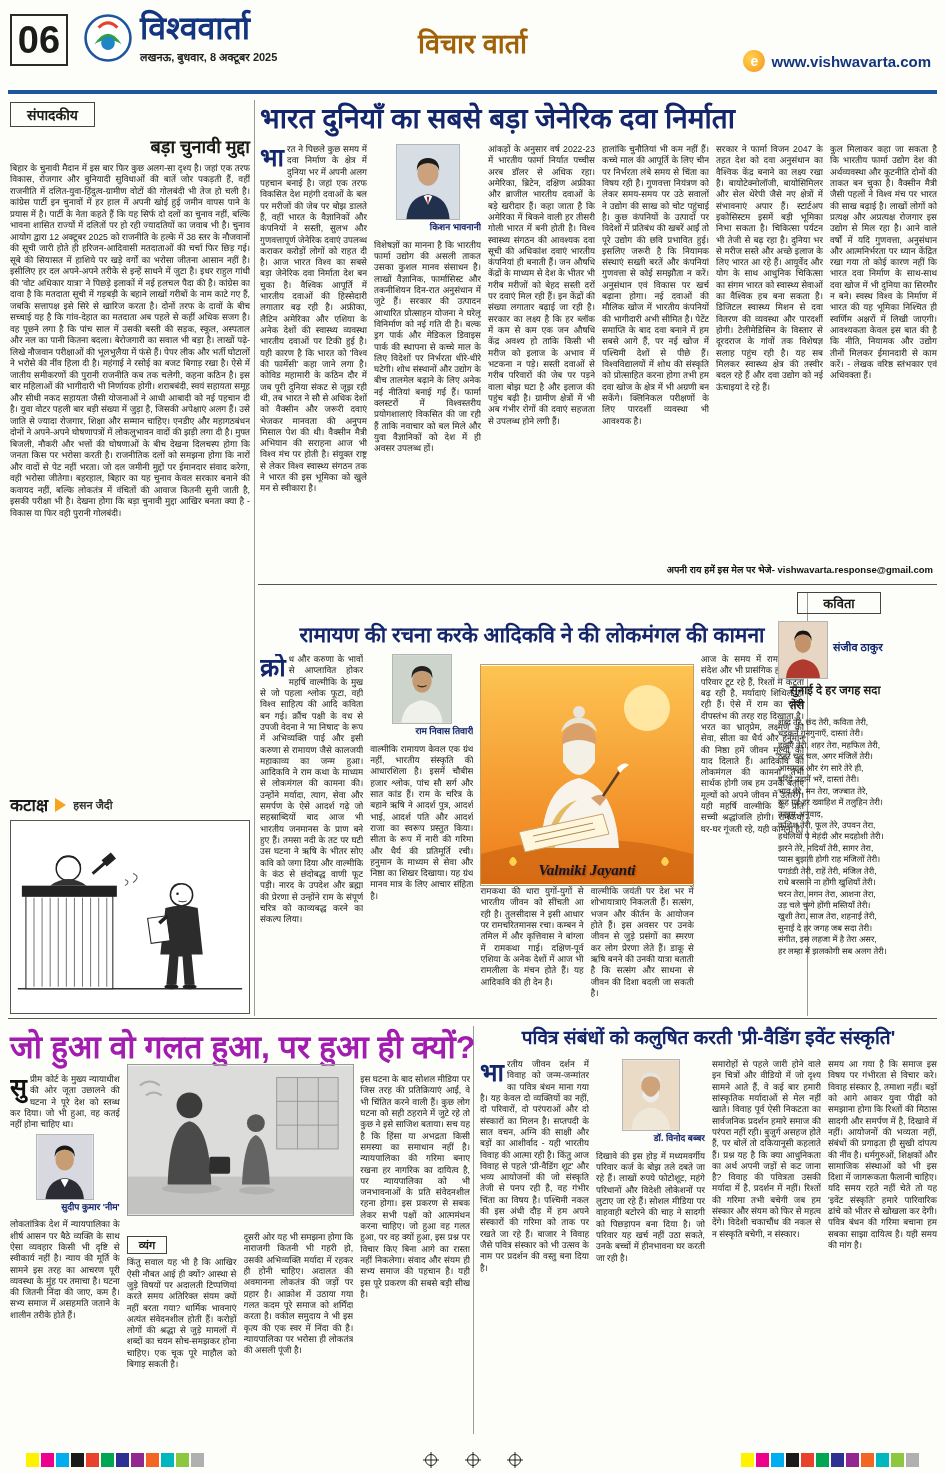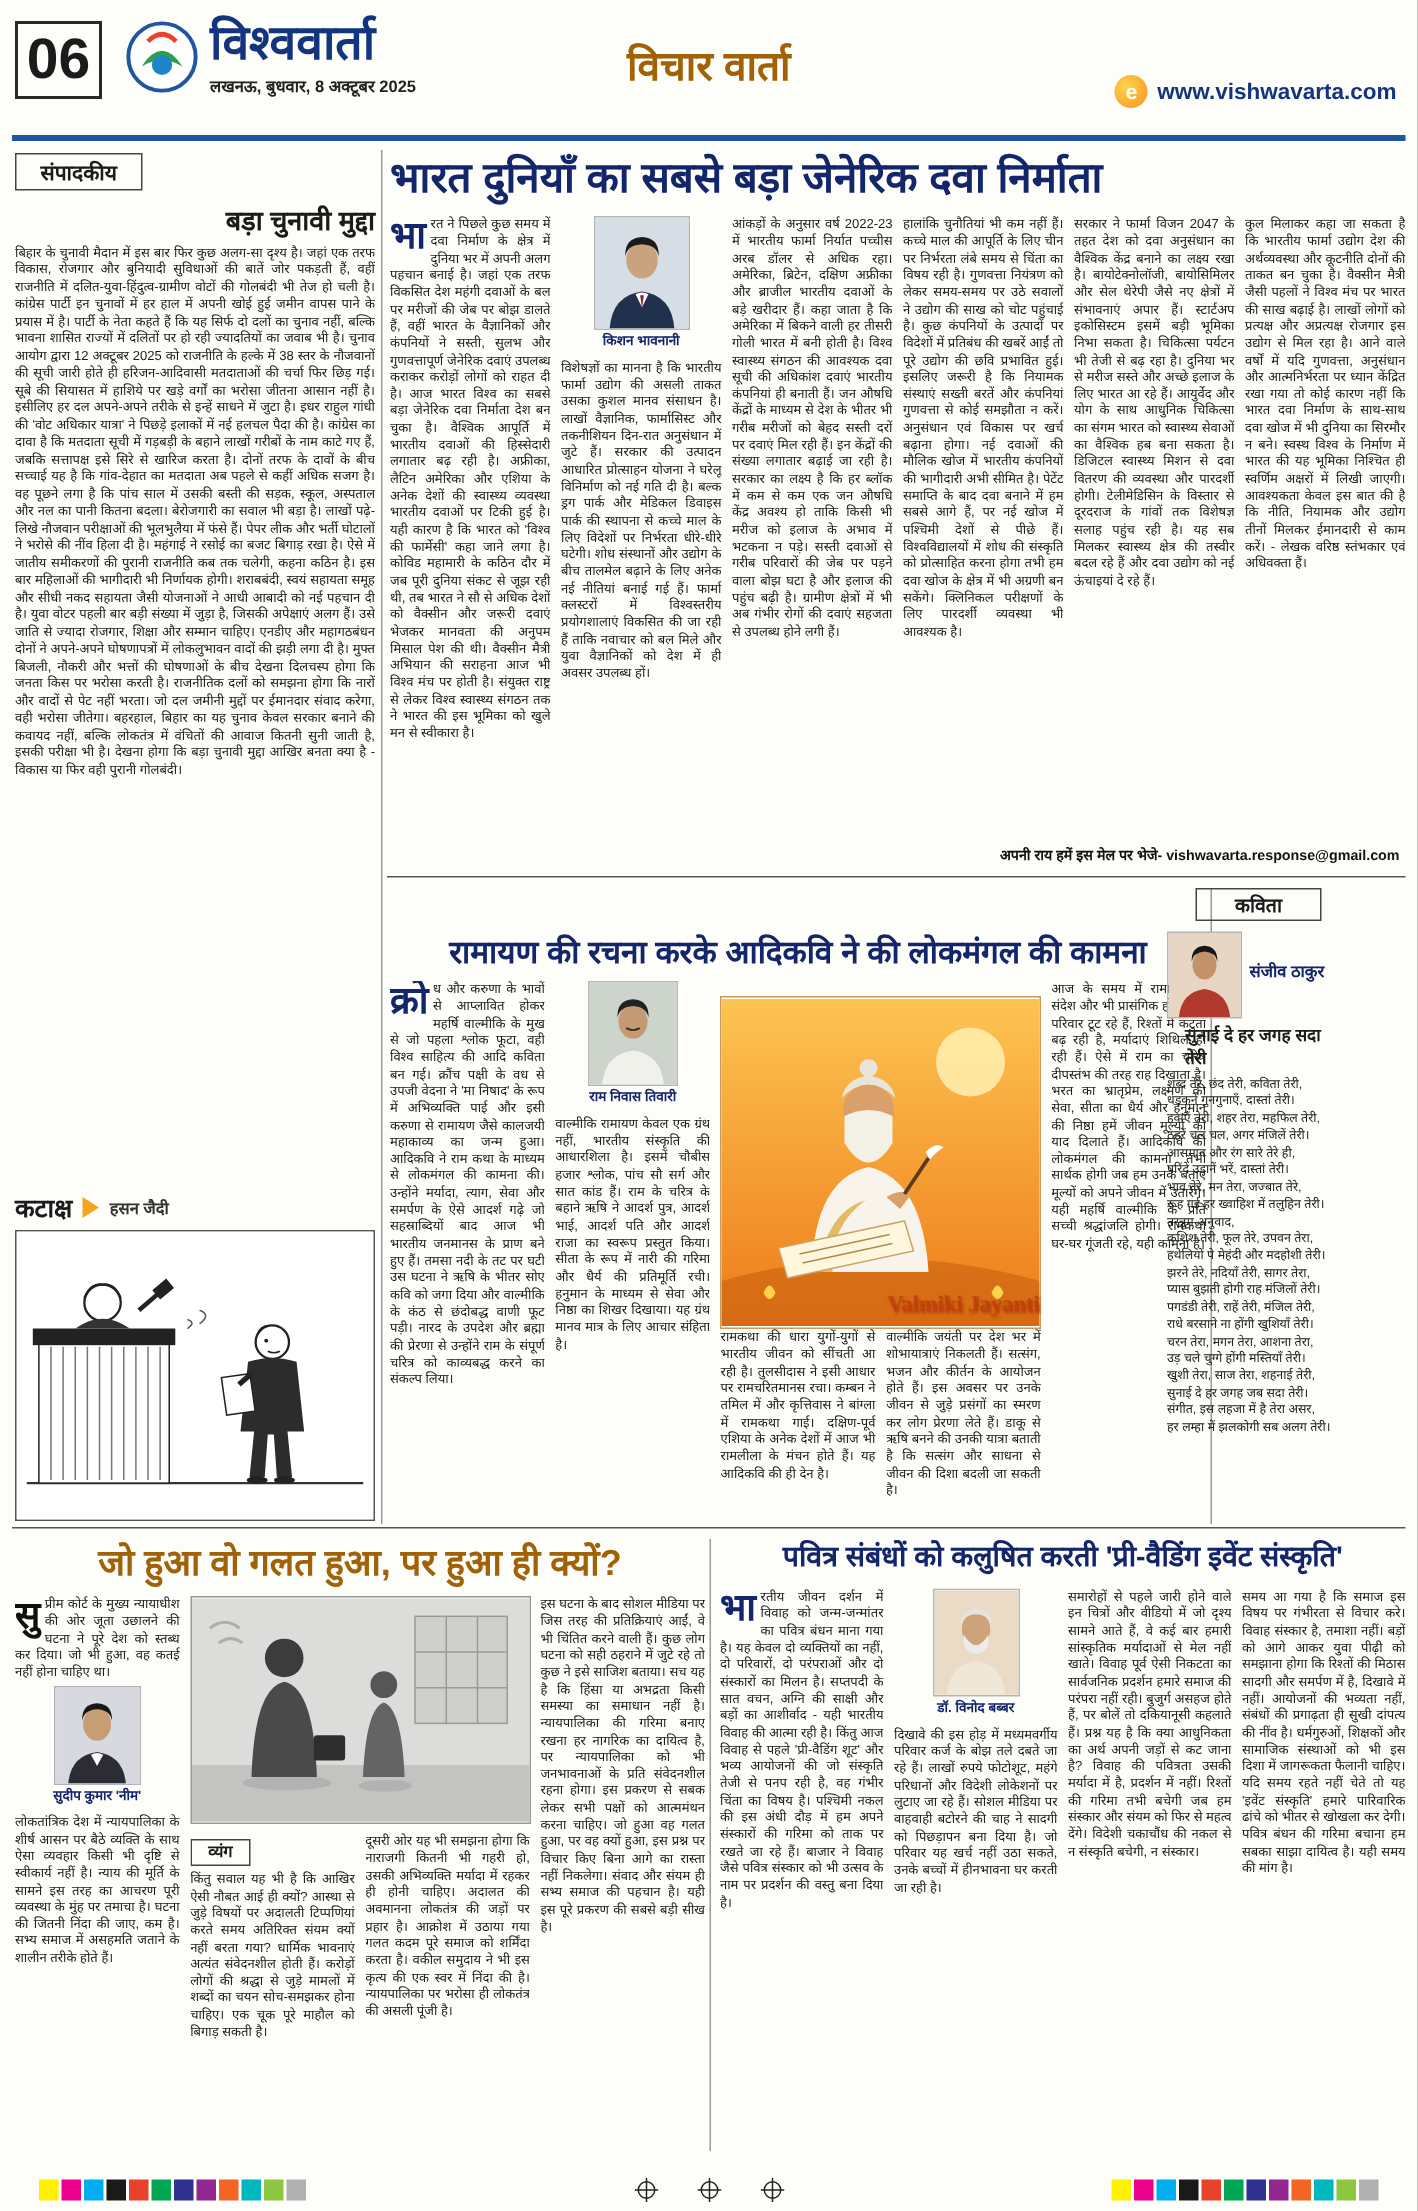--- a/index.html
+++ b/index.html
@@ -42,55 +42,55 @@
   .kat-box{border:1px solid #555;height:194px;background:#fff}
   .kat-box svg{width:100%;height:100%;display:block}
 
   
   .cols{display:flex;gap:7px}
   .col{flex:1;overflow:hidden;font-size:8.7px;line-height:1.3;text-align:justify}
   .dropcap{float:left;font-size:25px;line-height:1;font-weight:bold;color:#14266b;padding:1px 3px 0 0}
   .dropcap.dark{color:#101010}
   .photo-fig{margin:0 0 3px 0}
   .photo-fig svg{display:block;margin:0 auto;border:1px solid #b5b5b5}
-  .fig-name{font-size:9px;font-weight:bold;color:#14266b;text-align:center;padding:2px 0 3px}
+  .fig-name{font-size:9px;font-weight:bold;color:#14266b;text-align:right;padding:2px 0 3px}
   .spacer{width:100%}
 
   
   .main-article{position:absolute;left:260px;top:98px;width:677px;height:478px}
   .main-article h1{font-size:28px;font-weight:bold;color:#14266b;white-space:nowrap}
   .main-article .cols{margin-top:8px}
   .main-article .col{height:420px}
   .feedback{position:absolute;right:4px;bottom:0;font-size:9.5px;font-weight:bold;color:#111;
             background:#fdfdfa;padding:2px 0 0 8px}
 
   
   .ramayan{position:absolute;left:260px;top:620px;width:544px;height:424px}
   .ramayan h2{font-size:21px;font-weight:bold;color:#14266b;text-align:center;white-space:nowrap}
   .ramayan .cols{margin-top:6px}
   .ramayan .col{height:382px}
   .valmiki{position:absolute;left:220px;top:44px;width:214px;height:222px;border:1px solid #c89b5a}
   .valmiki svg{width:100%;height:100%;display:block}
-  .valmiki-cap{position:absolute;left:0;right:0;bottom:6px;text-align:right;
-               font-family:"Liberation Serif",serif;font-size:15px;color:#c2410c;
+  .valmiki-cap{position:absolute;left:0;right:0;bottom:6px;text-align:center;
+               font-family:"Liberation Serif",serif;font-style:italic;font-size:15px;color:#0f172a;
                text-shadow:1px 1px 2px #a33c00;font-weight:bold}
 
   
   .poem{position:absolute;left:778px;top:592px;width:122px;height:424px}
   .poem-label{display:block;margin:0 auto;width:84px;text-align:center;border:1px solid #444;
               font-size:13px;font-weight:bold;padding:1px 0}
   .poem-authrow{display:flex;gap:5px;margin:7px 0 3px;align-items:flex-start}
   .poem-authrow svg{border:1px solid #b5b5b5;display:block}
   .poem-author{font-size:11px;font-weight:bold;color:#14266b;margin-top:18px}
   .poem-title{font-size:11.5px;font-weight:bold;margin:2px 12px 5px}
   .poem-lines{font-size:8.3px;line-height:1.38}
 
   
   .bottom-left{position:absolute;left:10px;top:1024px;width:460px;height:414px}
-  .bottom-left h2{font-size:24px;font-weight:bold;color:#a16207;text-align:center;white-space:nowrap}
+  .bottom-left h2{font-size:32px;font-weight:bold;color:#a21caf;text-align:center;white-space:nowrap}
   .bottom-left .cols{margin-top:7px}
   .bottom-left .col{height:372px}
   .cartoon2{position:absolute;left:117px;top:40px;width:227px;height:152px;border:1px solid #999}
   .cartoon2 svg{width:100%;height:100%;display:block}
   .tag-box{display:inline-block;border:1px solid #444;font-size:11px;font-weight:bold;
            padding:1px 11px;margin:4px 0 3px}
 
   .bottom-right{position:absolute;left:480px;top:1024px;width:457px;height:414px}
   .bottom-right h2{font-size:19px;font-weight:bold;color:#14266b;text-align:center;white-space:nowrap}
   .bottom-right .cols{margin-top:9px}

